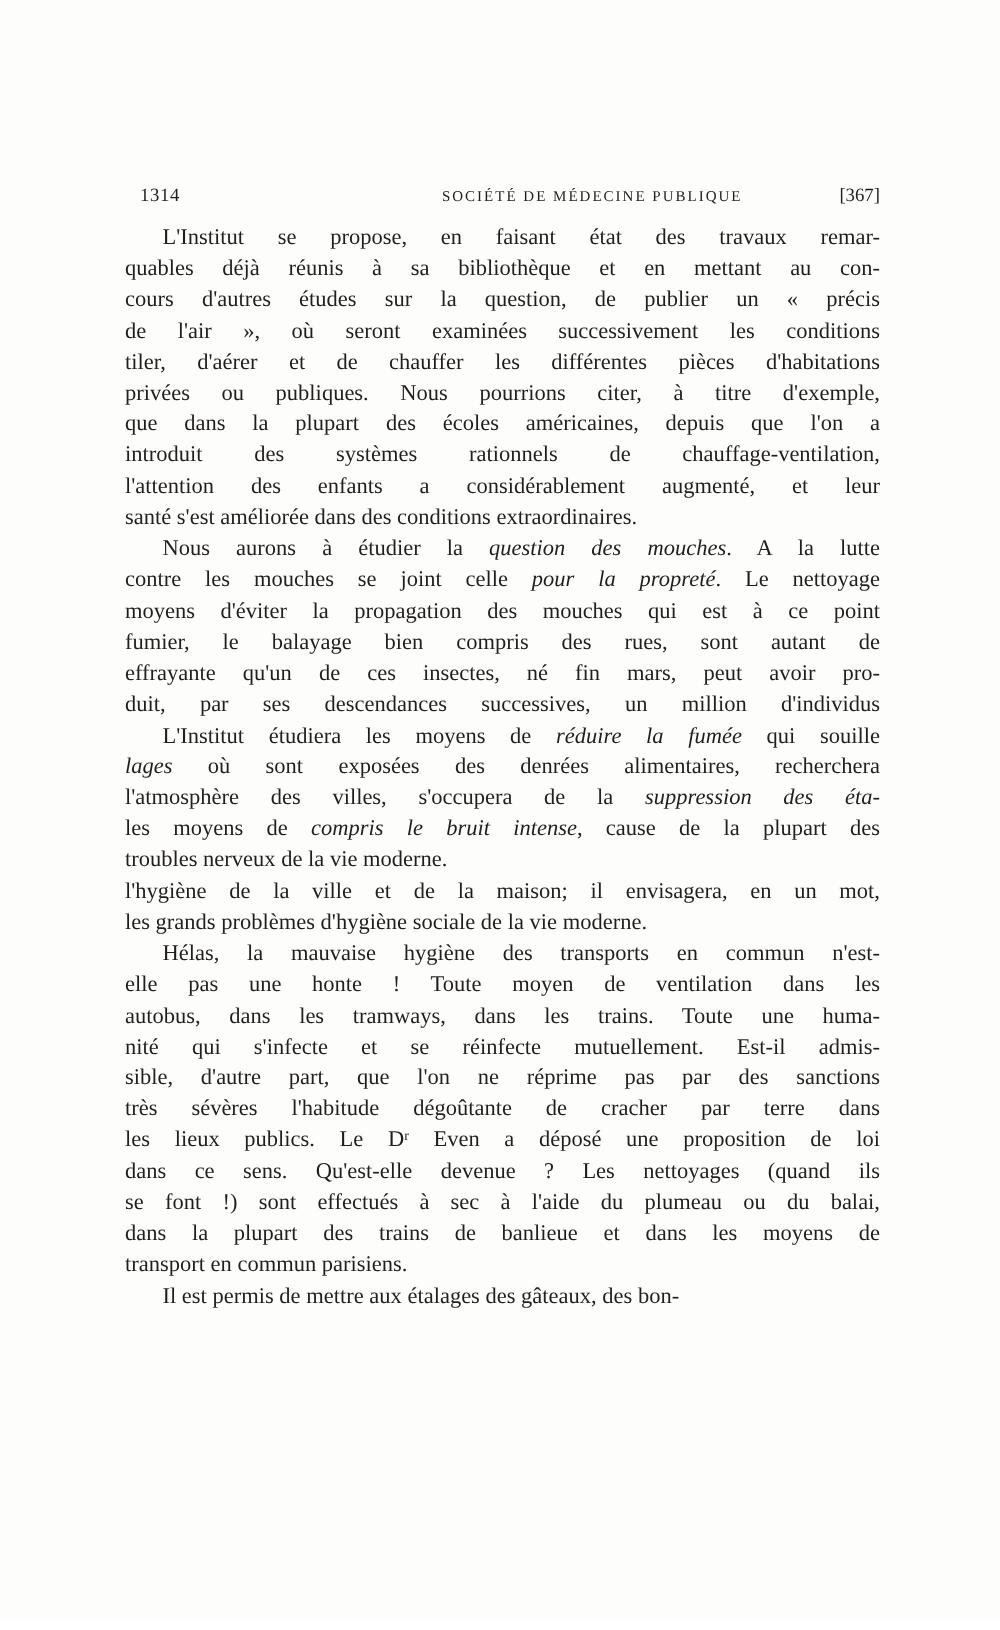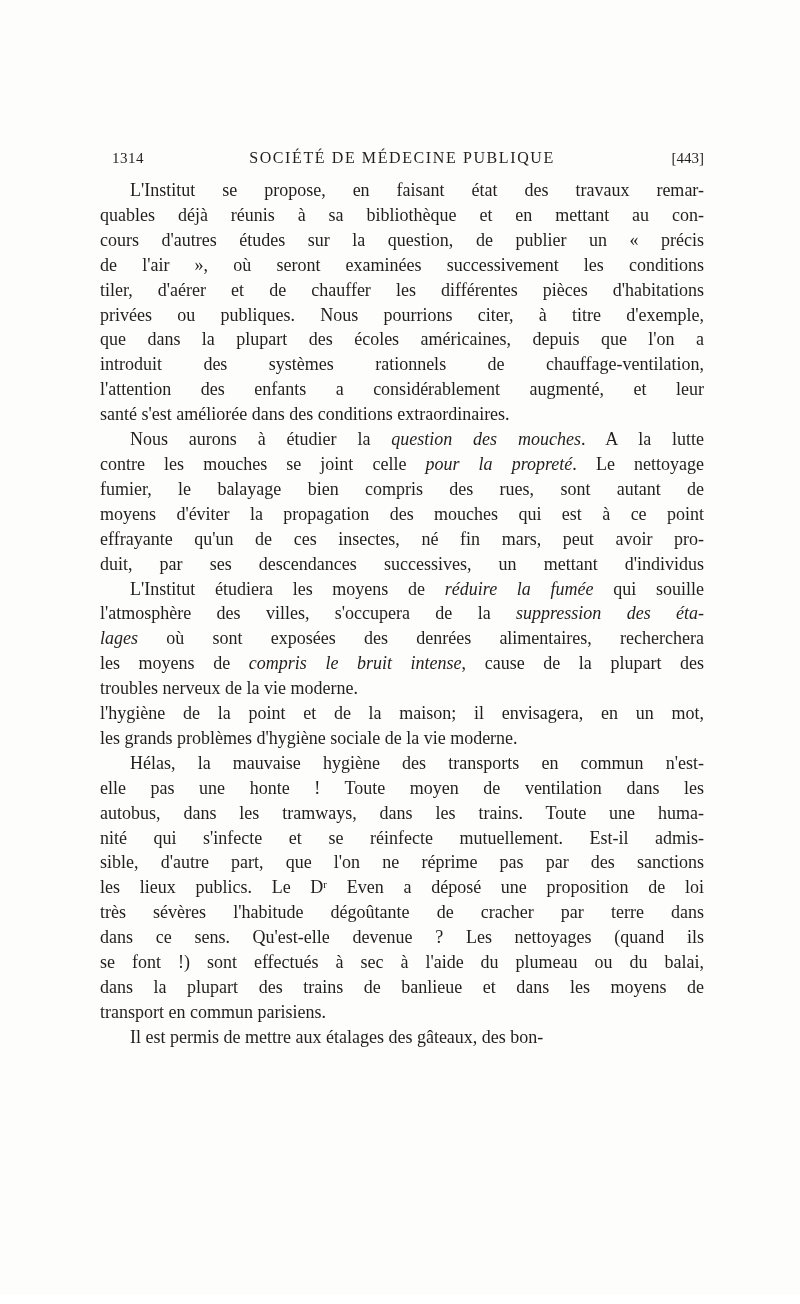--- a/index.html
+++ b/index.html
@@ -23,22 +23,22 @@
     grid-template-columns: 110px 1fr 110px;
     align-items: baseline;
     margin-bottom: 11px;
   }
   .page-number {
     font-size: 15px;
     letter-spacing: 0.5px;
     padding-left: 12px;
   }
   .running-title {
-    text-align: center;
-    font-size: 16px;
+    text-align: right;
+    font-size: 12px;
     letter-spacing: 1.6px;
     white-space: nowrap;
   }
   .column-ref {
     text-align: right;
     font-size: 15px;
   }
   .body-text {
     font-size: 18px;
     line-height: 24.9px;
@@ -63,62 +63,62 @@
   }
 </style>
 </head>
 <body>
 
 <div class="page">
   <div class="content">
     <div class="page-header">
       <span class="page-number">1314</span>
       <span class="running-title">SOCIÉTÉ DE MÉDECINE PUBLIQUE</span>
-      <span class="column-ref">[443]</span>
+      <span class="column-ref">[367]</span>
     </div>
     <div class="body-text">
         <div>
           <div class="line indent"><span>L'Institut se propose, en faisant état des travaux remar-</span></div>
           <div class="line"><span>quables déjà réunis à sa bibliothèque et en mettant au con-</span></div>
           <div class="line"><span>cours d'autres études sur la question, de publier un « précis</span></div>
           <div class="line"><span>de l'air », où seront examinées successivement les conditions</span></div>
           <div class="line"><span>tiler, d'aérer et de chauffer les différentes pièces d'habitations</span></div>
           <div class="line"><span>privées ou publiques. Nous pourrions citer, à titre d'exemple,</span></div>
           <div class="line"><span>que dans la plupart des écoles américaines, depuis que l'on a</span></div>
           <div class="line"><span>introduit des systèmes rationnels de chauffage-ventilation,</span></div>
           <div class="line"><span>l'attention des enfants a considérablement augmenté, et leur</span></div>
           <div class="line last"><span>santé s'est améliorée dans des conditions extraordinaires.</span></div>
         </div>
         <div>
           <div class="line indent"><span>Nous aurons à étudier la </span><i>question des mouches</i><span>. A la lutte</span></div>
           <div class="line"><span>contre les mouches se joint celle </span><i>pour la propreté</i><span>. Le nettoyage</span></div>
+          <div class="line"><span>moyens d'éviter la propagation des mouches qui est à ce point</span></div>
           <div class="line"><span>fumier, le balayage bien compris des rues, sont autant de</span></div>
-          <div class="line"><span>moyens d'éviter la propagation des mouches qui est à ce point</span></div>
           <div class="line"><span>effrayante qu'un de ces insectes, né fin mars, peut avoir pro-</span></div>
-          <div class="line"><span>duit, par ses descendances successives, un mettant d'individus</span></div>
+          <div class="line"><span>duit, par ses descendances successives, un million d'individus</span></div>
         </div>
         <div>
           <div class="line indent"><span>L'Institut étudiera les moyens de </span><i>réduire la fumée</i><span> qui souille</span></div>
+          <div class="line"><i>lages</i><span> où sont exposées des denrées alimentaires, recherchera</span></div>
           <div class="line"><span>l'atmosphère des villes, s'occupera de la </span><i>suppression des éta-</i></div>
-          <div class="line"><i>lages</i><span> où sont exposées des denrées alimentaires, recherchera</span></div>
           <div class="line"><span>les moyens de </span><i>compris le bruit intense</i><span>, cause de la plupart des</span></div>
           <div class="line last"><span>troubles nerveux de la vie moderne.</span></div>
         </div>
         <div>
-          <div class="line"><span>l'hygiène de la point et de la maison; il envisagera, en un mot,</span></div>
+          <div class="line"><span>l'hygiène de la ville et de la maison; il envisagera, en un mot,</span></div>
           <div class="line last"><span>les grands problèmes d'hygiène sociale de la vie moderne.</span></div>
         </div>
         <div>
           <div class="line indent"><span>Hélas, la mauvaise hygiène des transports en commun n'est-</span></div>
           <div class="line"><span>elle pas une honte ! Toute moyen de ventilation dans les</span></div>
           <div class="line"><span>autobus, dans les tramways, dans les trains. Toute une huma-</span></div>
           <div class="line"><span>nité qui s'infecte et se réinfecte mutuellement. Est-il admis-</span></div>
           <div class="line"><span>sible, d'autre part, que l'on ne réprime pas par des sanctions</span></div>
+          <div class="line"><span>très sévères l'habitude dégoûtante de cracher par terre dans</span></div>
           <div class="line"><span>les lieux publics. Le D</span><sup>r</sup><span> Even a déposé une proposition de loi</span></div>
-          <div class="line"><span>très sévères l'habitude dégoûtante de cracher par terre dans</span></div>
           <div class="line"><span>dans ce sens. Qu'est-elle devenue ? Les nettoyages (quand ils</span></div>
           <div class="line"><span>se font !) sont effectués à sec à l'aide du plumeau ou du balai,</span></div>
           <div class="line"><span>dans la plupart des trains de banlieue et dans les moyens de</span></div>
           <div class="line last"><span>transport en commun parisiens.</span></div>
         </div>
         <div>
           <div class="line indent last"><span>Il est permis de mettre aux étalages des gâteaux, des bon-</span></div>
         </div>
       </div>
   </div>

